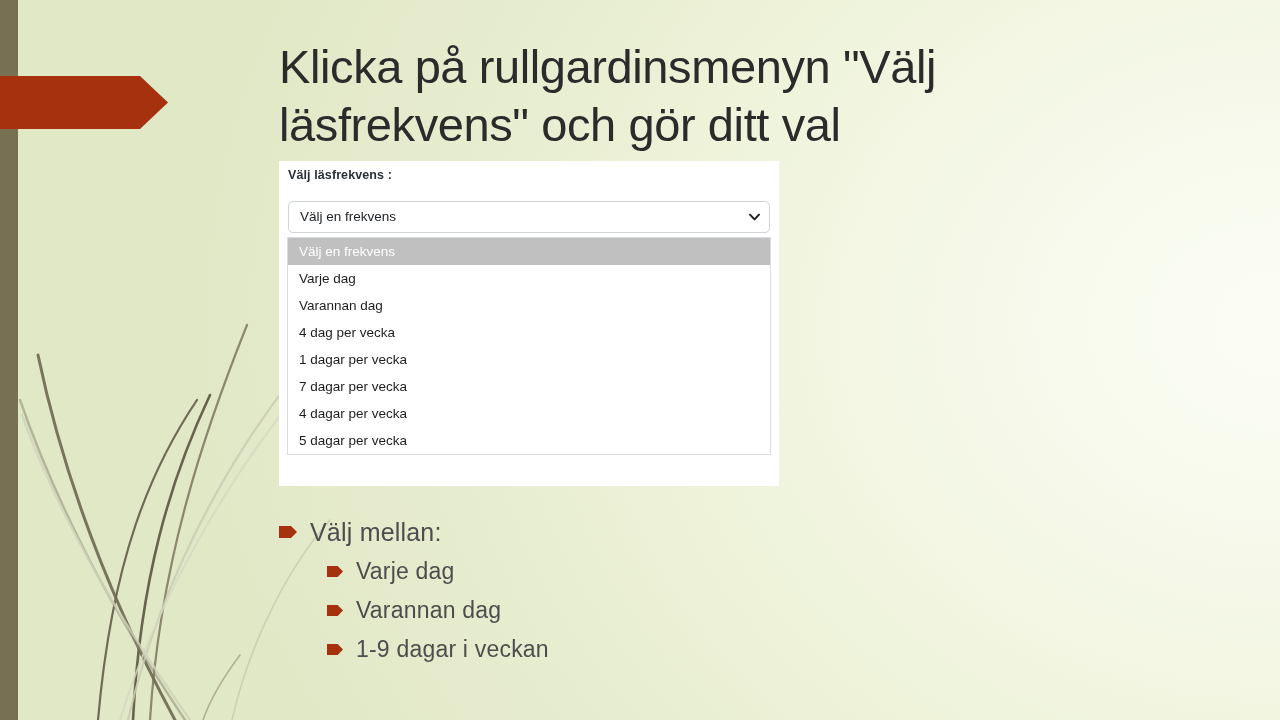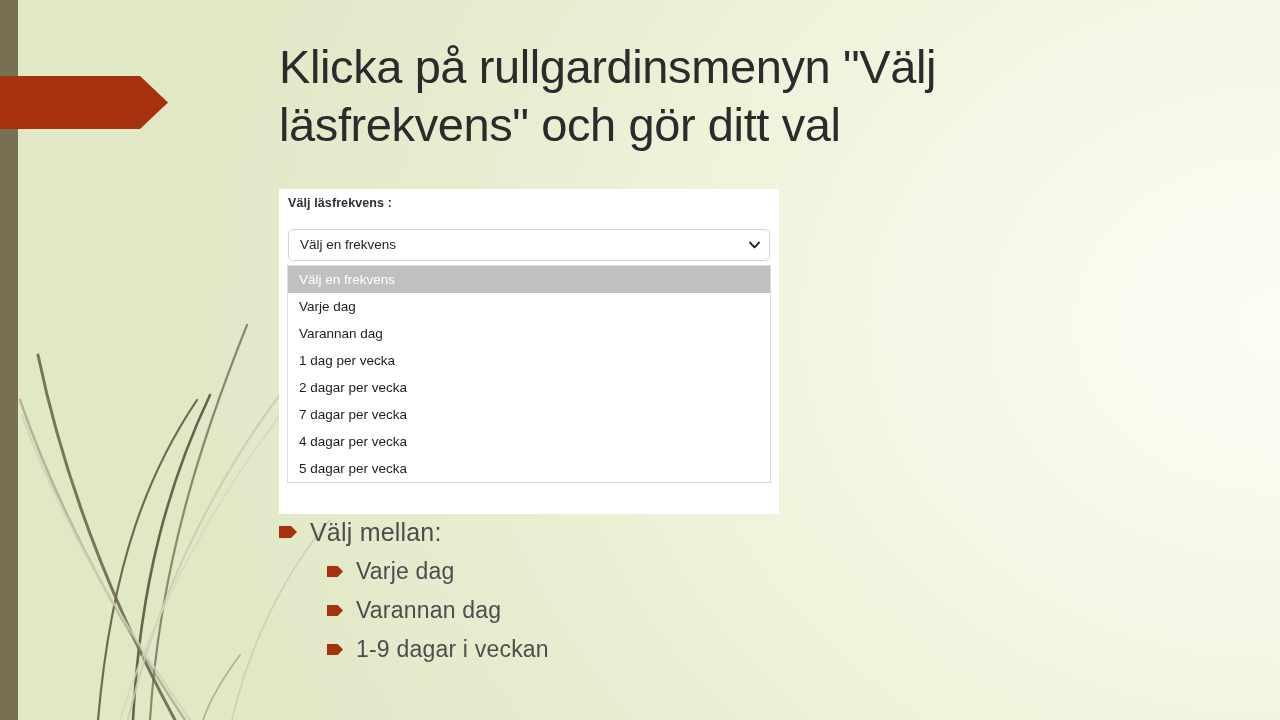--- a/index.html
+++ b/index.html
@@ -57,21 +57,20 @@
     letter-spacing: -0.4px;
     white-space: pre-line;
   }
 
   
   #form-panel {
     position: absolute;
     left: 279px; top: 161px;
     width: 500px; height: 325px;
     background: #ffffff;
-    margin-top: 28px;
   }
 
   #field-label {
     position: absolute;
     left: 9px; top: 7px;
     font-size: 12.5px;
     font-weight: bold;
     color: #2a2f38;
     letter-spacing: 0.1px;
   }
@@ -195,22 +194,22 @@
       <span id="select-value">Välj en frekvens</span>
       <svg id="select-chevron" viewBox="0 0 11 8">
         <path d="M1 1.6 L5.5 6.4 L10 1.6" fill="none" stroke="#1d1d1f" stroke-width="1.9" stroke-linecap="round" stroke-linejoin="round"></path>
       </svg>
     </div>
 
     <div id="option-list">
         <div class="option-row selected">Välj en frekvens</div>
         <div class="option-row">Varje dag</div>
         <div class="option-row">Varannan dag</div>
-        <div class="option-row">1 dag per vecka</div>
-        <div class="option-row">2 dagar per vecka</div>
+        <div class="option-row">4 dag per vecka</div>
+        <div class="option-row">1 dagar per vecka</div>
         <div class="option-row">7 dagar per vecka</div>
         <div class="option-row">4 dagar per vecka</div>
         <div class="option-row">5 dagar per vecka</div>
       </div>
 
   </div>
 
   <div id="bullets">
       <div class="bullet-row level-1">
         <svg class="bullet-glyph" viewBox="0 0 18 12" preserveAspectRatio="none">

